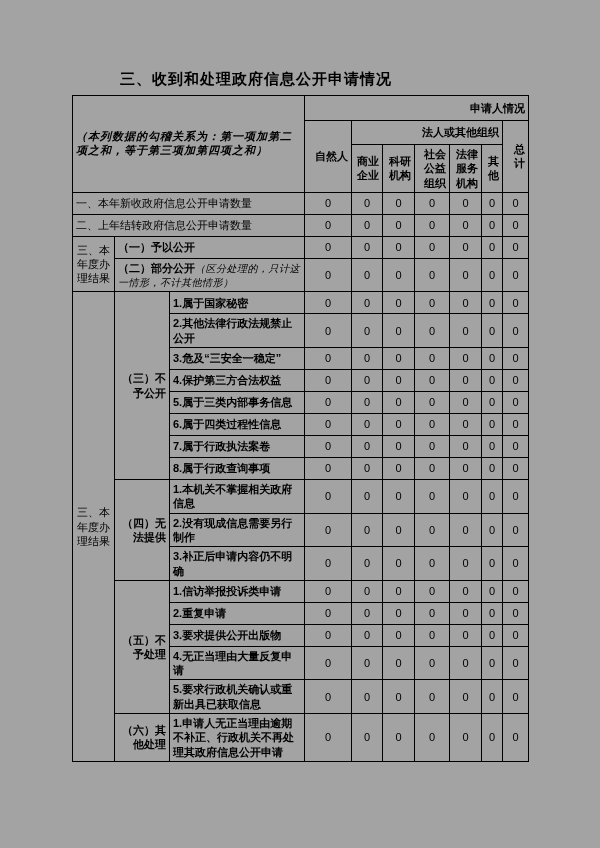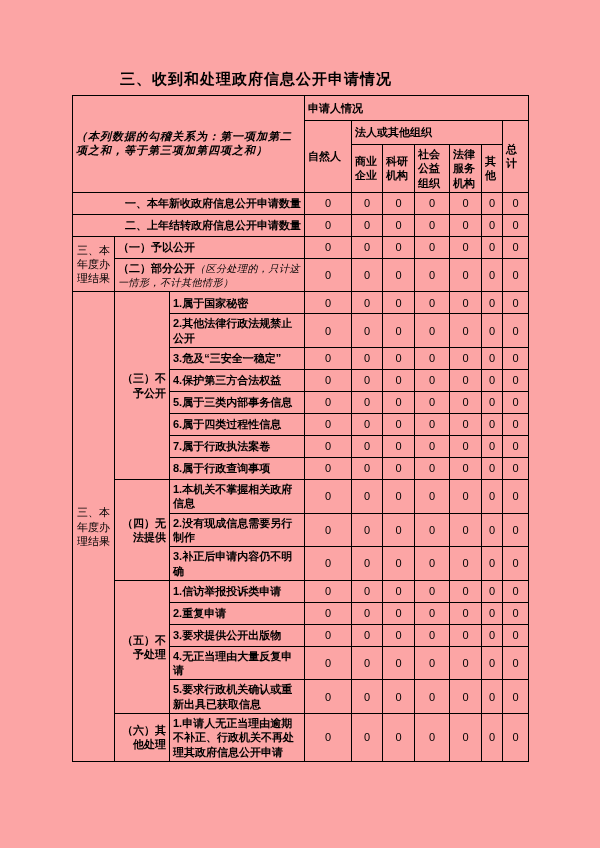--- a/index.html
+++ b/index.html
@@ -1,40 +1,40 @@
 <!DOCTYPE html>
 <html><head>
 <meta charset="utf-8">
 <style>
   html,body { margin:0; padding:0; background:#ffffff; }
   .page {
-    position:relative; width:600px; height:848px; background:#fca5a5;
+    position:relative; width:600px; height:848px; background:#a3a3a3;
     font-family:"Liberation Sans", sans-serif; color:#000; overflow:hidden;
   }
   .title {
     position:absolute; left:120px; top:70px; margin:0;
     font-size:15px; font-weight:bold; letter-spacing:1px;
   }
   table.report {
     position:absolute; left:72px; top:95px; width:456px;
     border-collapse:collapse; table-layout:fixed;
   }
   table.report td {
     border:1px solid #000; font-size:11px; line-height:1.3;
     padding:2px 3px; vertical-align:middle; word-break:break-all;
   }
   .hr1 { height:25px; } .hr2 { height:24px; } .hr3 { height:43px; }
   tbody tr { height:22px; }
-  .hc { text-align:left; font-weight:bold; padding:2px 1px; }
+  .hc { text-align:right; font-weight:bold; padding:2px 1px; }
   .corner {
     font-family:"DejaVu Serif", serif; font-style:italic; font-weight:bold;
     font-size:10px; line-height:1.9; letter-spacing:1px; padding:4px 6px;
     text-align:left;
   }
-  .rlbl { font-weight:bold; text-align:right; padding-left:5px; }
+  .rlbl { font-weight:normal; text-align:left; padding-left:5px; }
   .glbl { font-weight:normal; text-align:center; padding:2px 1px; }
   .slbl { font-weight:bold; text-align:right; padding:2px 2px; }
   .ilbl { font-weight:bold; text-align:left; }
   .ilbl .note {
     font-family:"DejaVu Serif", serif; font-style:italic; font-weight:normal;
     font-size:10px; letter-spacing:0.5px;
   }
   .val { text-align:center; font-weight:normal; font-size:12px; }
 </style>
 </head>

